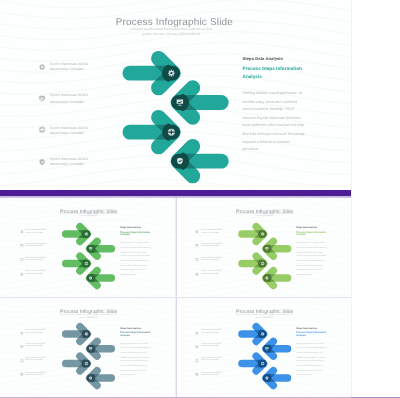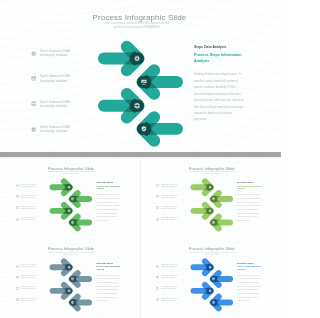--- a/index.html
+++ b/index.html
@@ -1,17 +1,17 @@
 <!DOCTYPE html>
 <html><head>
 <meta charset="utf-8">
 <style>
   html,body{margin:0;padding:0;background:#fff;}
   body{width:281px;height:318px;font-family:"Liberation Sans",sans-serif;overflow:hidden;}
-  .page{position:relative;width:281px;height:318px;background:#a3a3a3;}
+  .page{position:relative;width:281px;height:318px;background:#4c1d95;}
 
   
   .hero{position:absolute;left:0;top:0;width:281px;height:152px;background:#fdfefe;overflow:hidden;}
   .bgwave{position:absolute;left:0;top:0;width:281px;height:152px;}
   .hero-title{position:absolute;left:84px;top:13px;width:111px;text-align:center;font-size:7.95px;color:#8d9599;letter-spacing:.15px;white-space:nowrap;}
   .hero-sub{position:absolute;left:102px;top:22.4px;width:70px;text-align:center;font-size:2.55px;line-height:3.4px;color:#c0c7ca;}
 
   .list{position:absolute;left:31.3px;top:49.3px;width:52px;}
   .li{position:relative;height:25.2px;}
   .li .ic{position:absolute;left:0;top:1.8px;width:5px;height:5px;line-height:0;font-size:0;}

